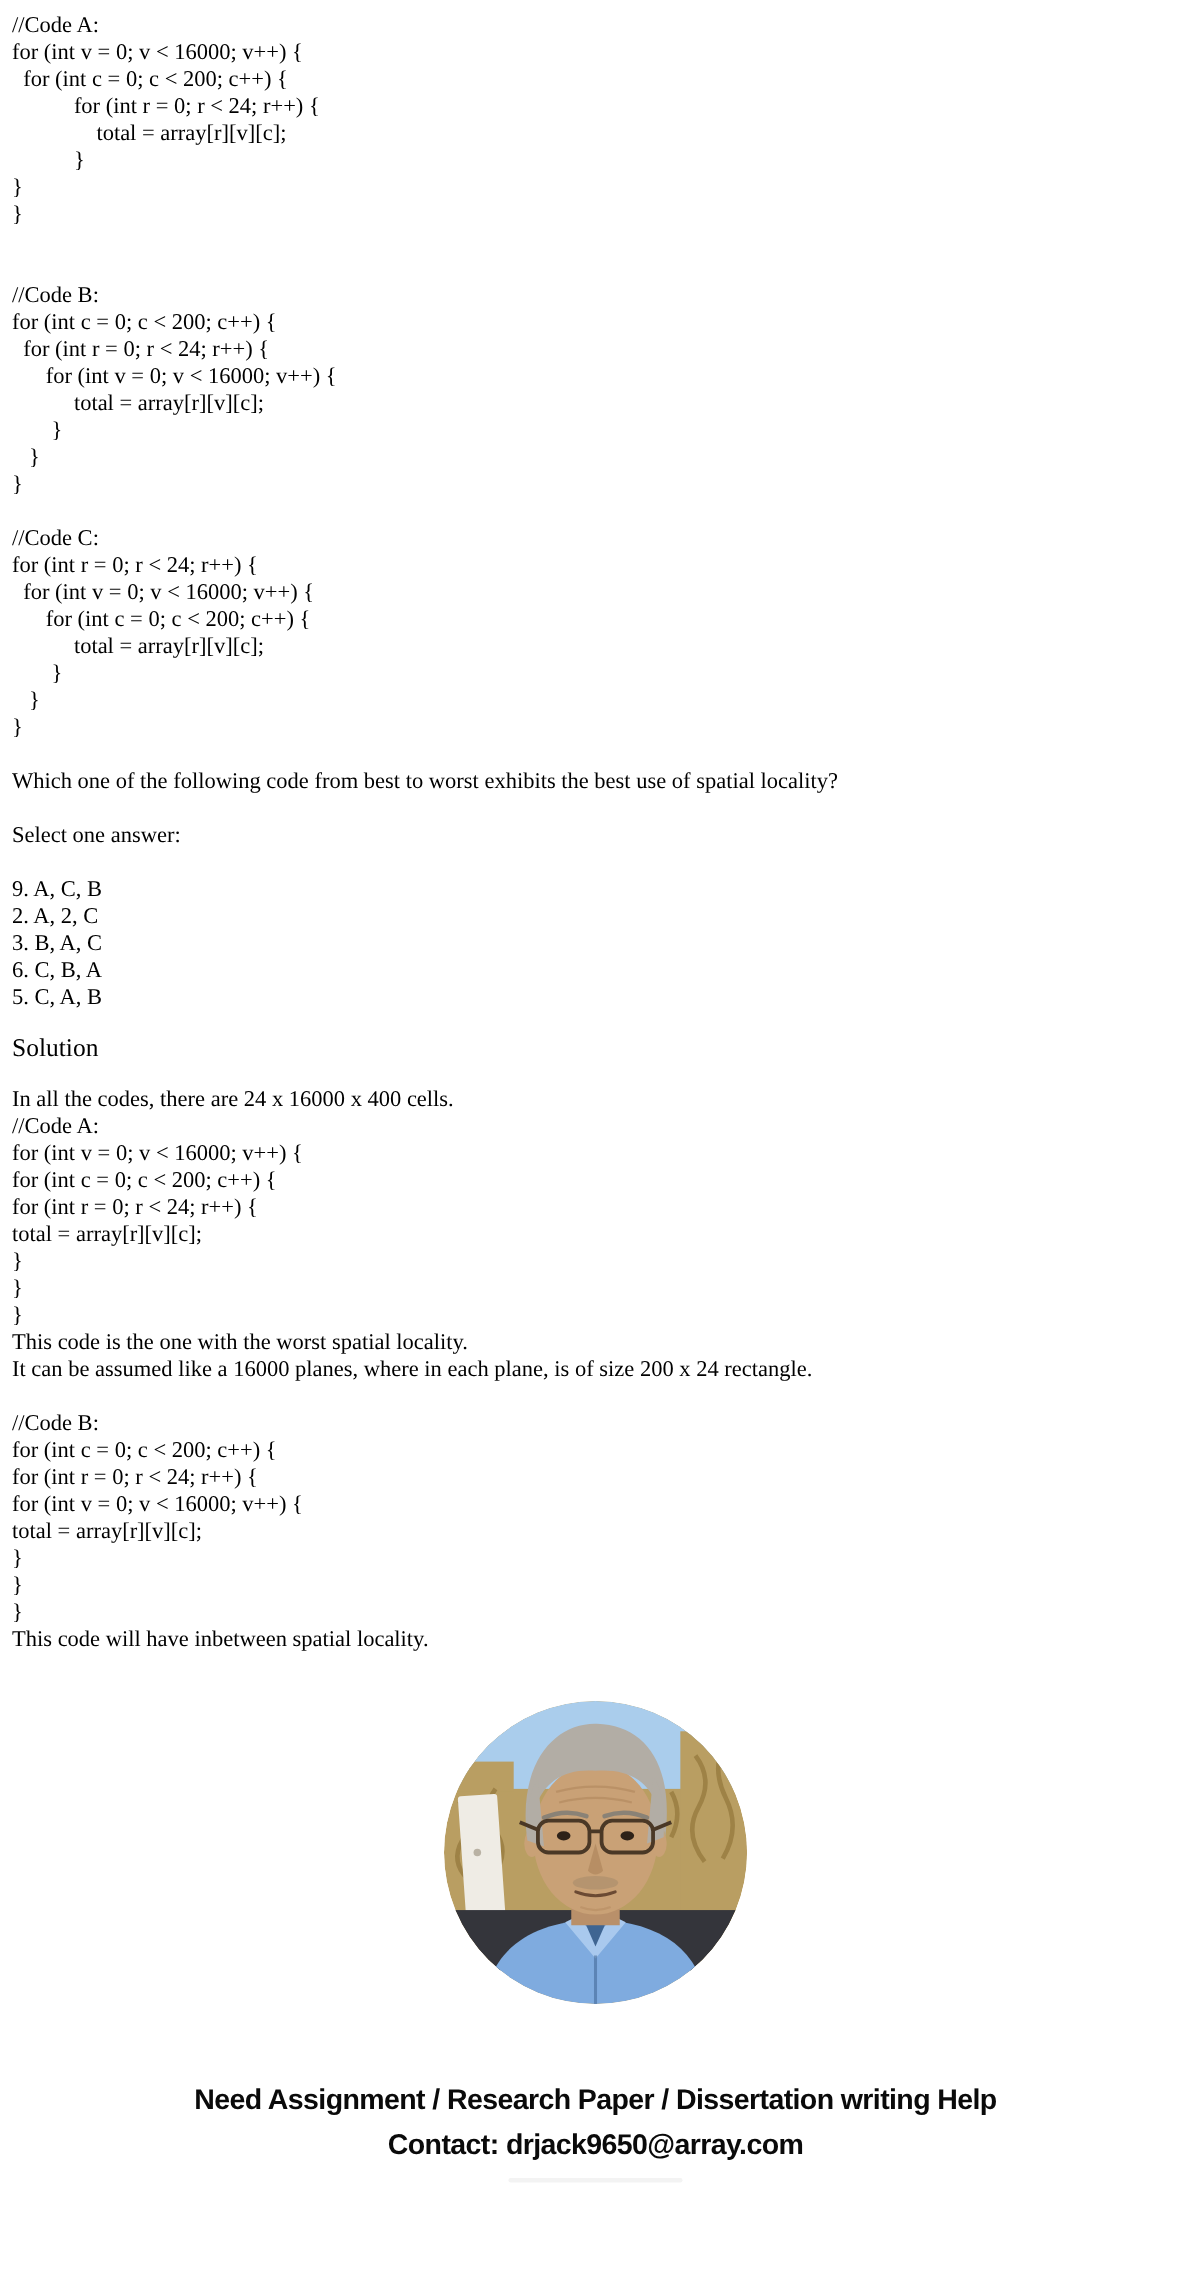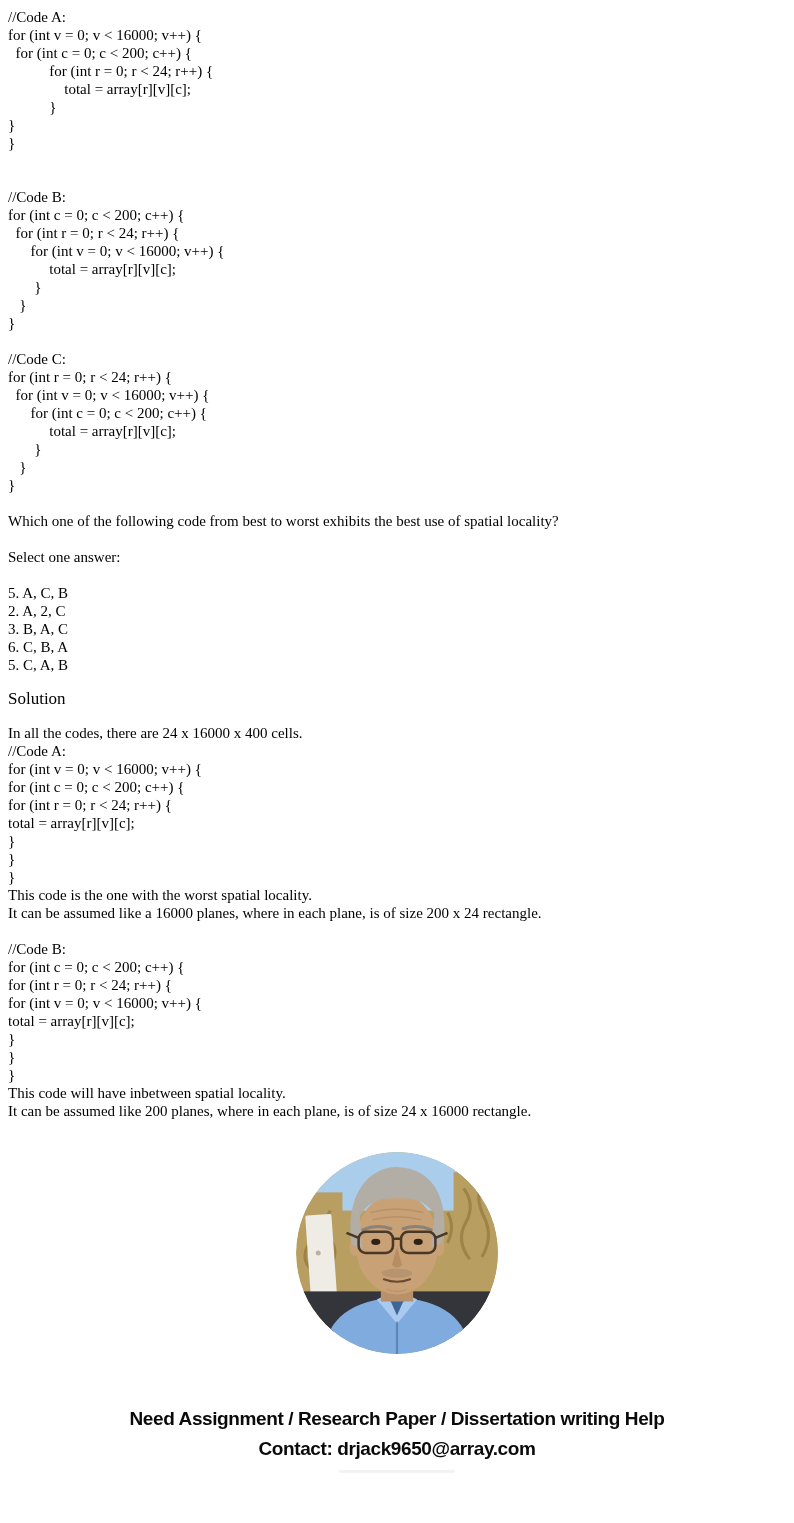--- a/index.html
+++ b/index.html
@@ -100,21 +100,21 @@
 }</div>
   <div class="gap-1"></div>
 
   <div class="text-line prose">Which one of the following code from best to worst exhibits the best use of spatial locality?</div>
   <div class="gap-1"></div>
 
   <div class="text-line">Select one answer:</div>
   <div class="gap-1"></div>
 
   <div>
-    <div class="option-line">5. A, C, B</div>
+    <div class="option-line">9. A, C, B</div>
     <div class="option-line">2. A, 2, C</div>
     <div class="option-line">3. B, A, C</div>
     <div class="option-line">6. C, B, A</div>
     <div class="option-line">5. C, A, B</div>
   </div>
 
   <div class="solution-heading">Solution</div>
 
   <div class="text-line prose">In all the codes, there are 24 x 16000 x 400 cells.</div>
 
@@ -135,21 +135,20 @@
   <div class="code-block">//Code B:
 for (int c = 0; c &lt; 200; c++) {
 for (int r = 0; r &lt; 24; r++) {
 for (int v = 0; v &lt; 16000; v++) {
 total = array[r][v][c];
 }
 }
 }</div>
   <div class="solution-notes">
     <div class="text-line prose">This code will have inbetween spatial locality.</div>
-    <div class="text-line prose">It can be assumed like 200 planes, where in each plane, is of size 24 x 16000 rectangle.</div>
   </div>
 
   <div class="photo-wrap">
     <div class="photo-circle">
       <svg viewBox="0 0 200 200" width="202" height="202">
         <defs>
           <clipPath id="circleClip">
               <circle cx="100" cy="100" r="100"></circle>
             </clipPath>
         </defs>

